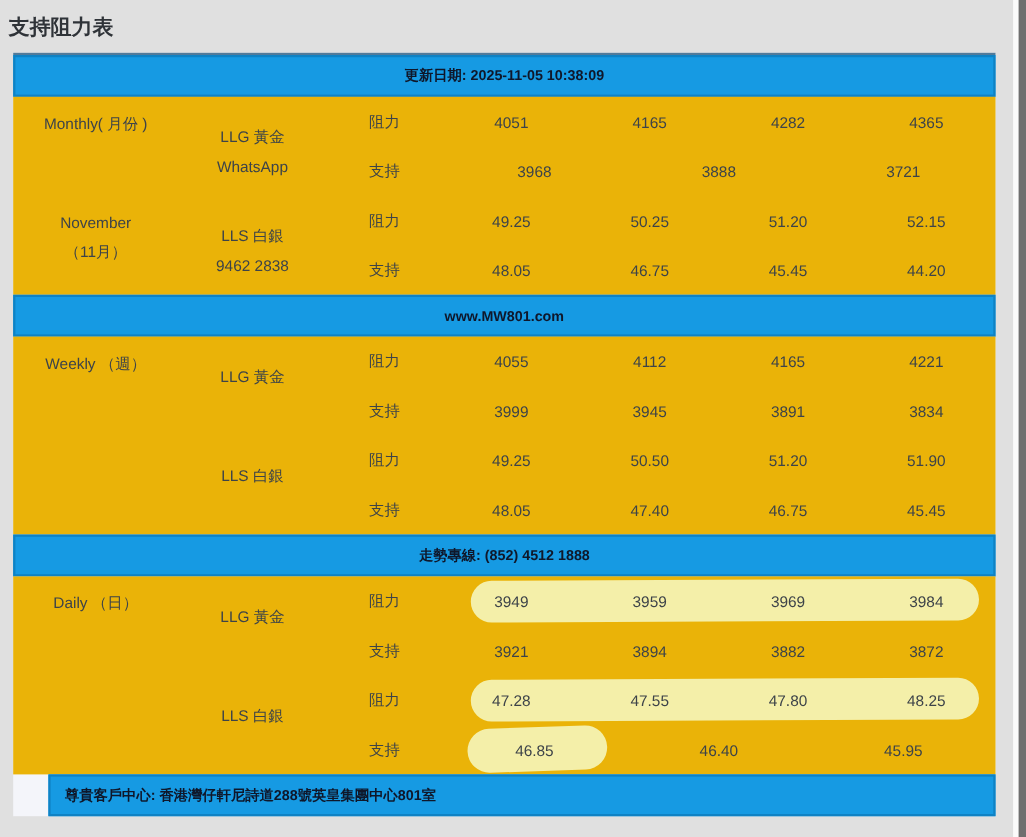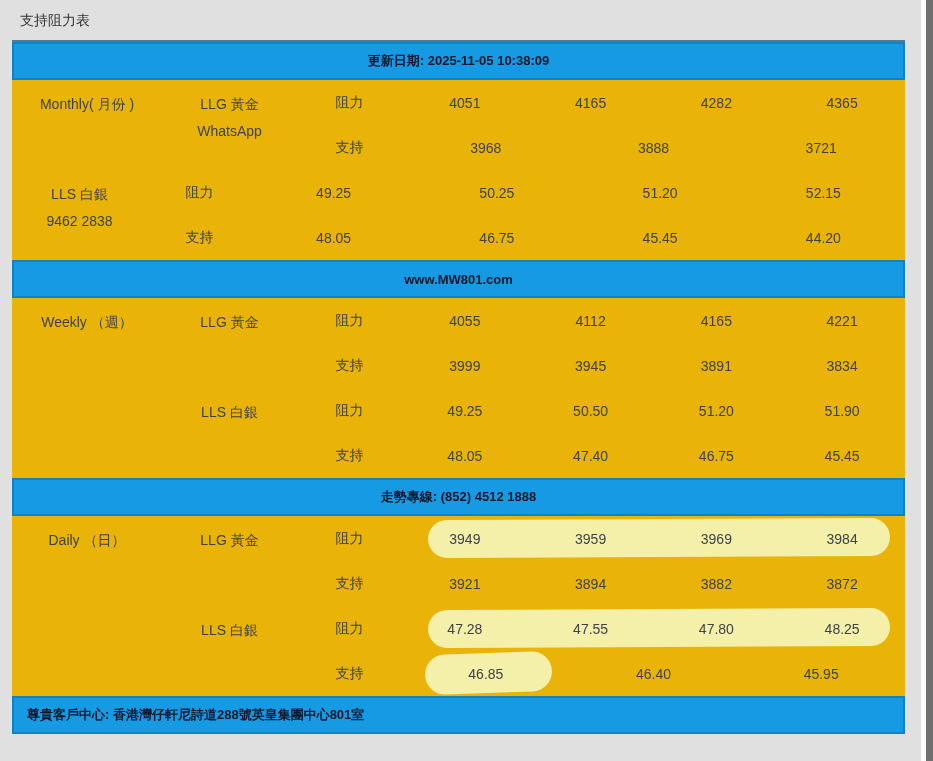--- a/index.html
+++ b/index.html
@@ -5,46 +5,46 @@
   * { margin:0; padding:0; box-sizing:border-box; }
   html,body { width:933px; height:761px; }
   body {
     font-family:"Liberation Sans","DejaVu Sans",sans-serif;
     background:#e0e0e0;
     position:relative;
     overflow:hidden;
     color:#3d4349;
   }
   .page-title {
-    font-size:14px; font-weight:normal; color:#2f3338;
-    padding:12px 0 10px 20px;
+    font-size:19px; font-weight:bold; color:#2f3338;
+    padding:12px 0 10px 8px;
   }
   .table-wrap {
     margin-left:12px; width:893px;
     border-top:2px solid #527b9a;
     background:#f4f5fa;
   }
   .bluebar {
     height:38px;
     background:#169ae3;
     border:2px solid #0f82c4;
     display:flex; align-items:center;
     color:#0f172a; font-size:13px; font-weight:bold;
   }
   .bluebar.center { justify-content:center; }
-  .bluebar.left { justify-content:flex-start; padding-left:13px; }
+  .bluebar.left { justify-content:flex-start; padding-left:13px;margin-left:32px; }
   .sect { background:#eab308; }
   .pair { display:flex; height:90px; }
   .cell.period {
     width:150px; text-align:center; padding-top:14px;
     font-size:14px; line-height:21px;
   }
   .cell.period div { margin-bottom:6px; }
   .cell.instrument {
-    width:135px; text-align:center; padding-top:14px;
+    width:135px; text-align:center; padding-top:26px;
     font-size:14px; line-height:21px;
   }
   .cell.instrument div { margin-bottom:6px; }
   .rows { flex:1; display:flex; flex-direction:column; }
   .vrow { display:flex; height:45px; position:relative; }
   .cell.type {
     width:105px; display:flex; align-items:center; justify-content:center;
     font-size:14px; position:relative; z-index:1;
   }
   .vcell {
@@ -120,20 +120,24 @@
             <div class="vcell">
                 <span class="vtext">3888</span>
               </div>
             <div class="vcell">
                 <span class="vtext">3721</span>
               </div>
           </div>
         </div>
       </div>
       <div class="pair">
+        <div class="cell period">
+          <div>November</div>
+          <div>（11月）</div>
+        </div>
         <div class="cell instrument">
           <div>LLS 白銀</div>
           <div>9462 2838</div>
         </div>
         <div class="rows">
           <div class="vrow">
             <div class="cell type">阻力</div>
             <div class="vcell">
                 <span class="vtext">49.25</span>
               </div>

